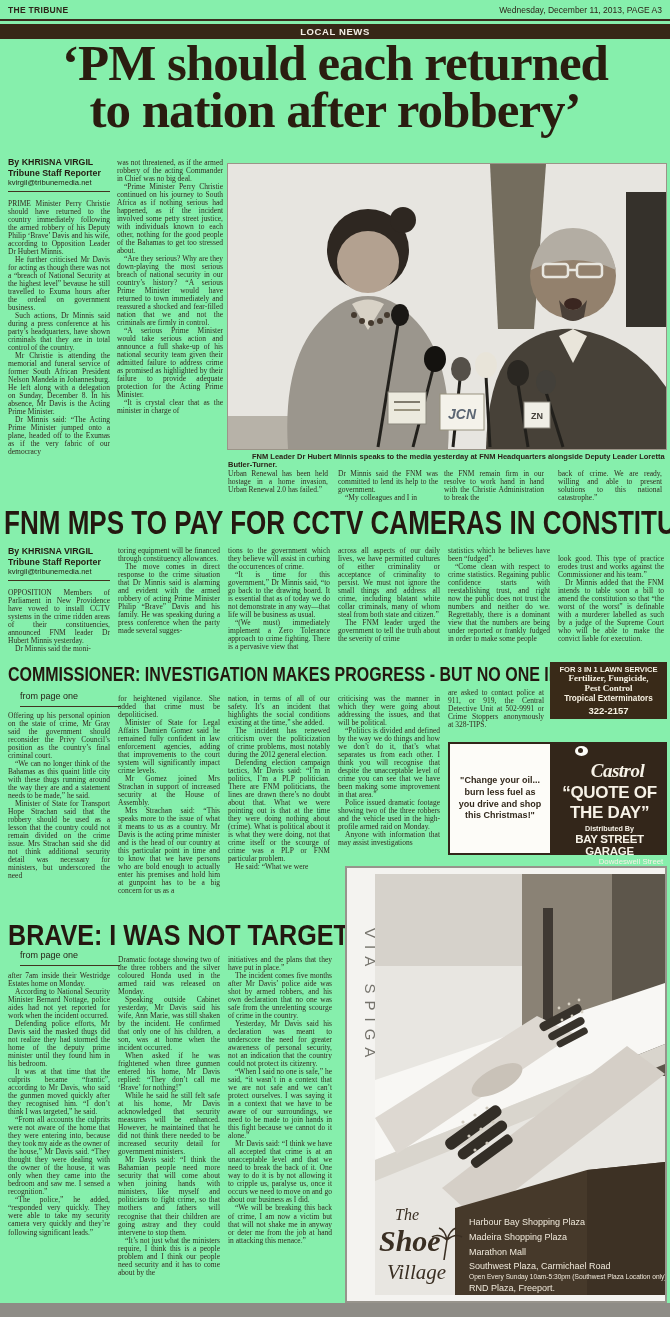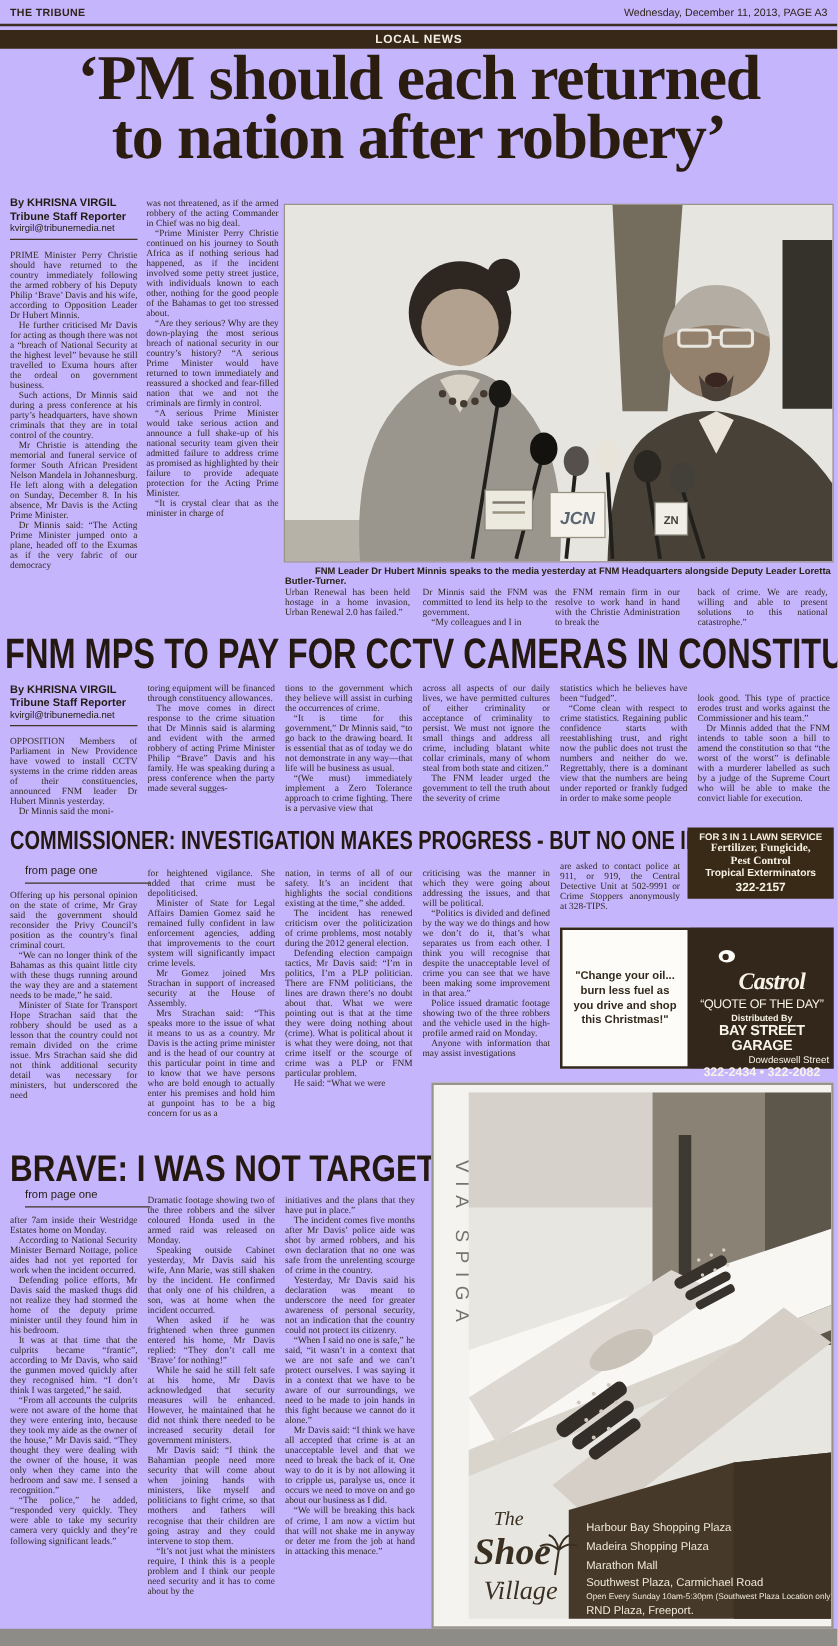--- a/index.html
+++ b/index.html
@@ -1,16 +1,16 @@
 <!DOCTYPE html>
 <html><head>
 <meta charset="utf-8">
 <style>
   html,body{margin:0;padding:0;background:#cfccc4;}
-  #page{position:relative;width:670px;height:1317px;margin:0 auto;background:#c4b5fd;overflow:hidden;
+  #page{position:relative;width:670px;height:1317px;margin:0 auto;background:#86efac;overflow:hidden;
         font-family:"Liberation Serif",serif;color:#33291e;}
   .abs{position:absolute;}
   
   .mast-small{font-family:"Liberation Sans",sans-serif;font-size:8.5px;color:#2f251a;}
   #paper-name{top:5px;left:8px;font-weight:bold;letter-spacing:.3px;}
   #date-line{top:5px;right:8px;}
   #header-rule{top:19px;left:0;width:670px;height:2px;background:#3b2d1f;}
   #section-bar{top:24px;left:0;width:670px;height:15px;background:#372817;display:flex;align-items:center;justify-content:center;}
   #section-bar span{font-family:"Liberation Sans",sans-serif;font-weight:bold;font-size:9.5px;color:#f4efe6;letter-spacing:.6px;}
   
@@ -51,21 +51,21 @@
   #castrol-ad{top:742px;left:448px;width:219px;height:113px;display:flex;}
   #castrol-quote-panel{width:100px;background:#fdfcf8;border:2px solid #33261a;display:flex;align-items:center;justify-content:center;}
   #castrol-quote-panel p{margin:0;padding:0 6px;font-family:"Liberation Sans",sans-serif;font-weight:bold;
      font-size:9px;line-height:1.3;text-align:center;color:#33291d;}
   #castrol-brand-panel{flex:1;background:#33261a;color:#f7f2e7;display:flex;flex-direction:column;
      align-items:center;justify-content:center;text-align:center;font-family:"Liberation Sans",sans-serif;}
   .castrol-logo-row{display:flex;align-items:center;gap:3px;}
   .castrol-logo-icon{width:13px;height:10px;background:#fdfcf8;border-radius:50%;position:relative;display:inline-block;}
   .castrol-logo-icon::after{content:"";position:absolute;left:3px;top:2.5px;width:5px;height:5px;border-radius:50%;background:#33261a;}
   .castrol-brand{font-family:"Liberation Serif",serif;font-style:italic;font-weight:bold;font-size:19px;letter-spacing:-.5px;margin-top:41px;}
-  .castrol-quote-day{font-weight:normal;font-size:10px;letter-spacing:-.3px;margin-top:1px;}
+  .castrol-quote-day{font-weight:bold;font-size:17px;letter-spacing:-.3px;margin-top:1px;}
   .castrol-dist{font-weight:bold;font-size:7.2px;margin-top:1px;}
   .castrol-garage{font-weight:bold;font-size:11.5px;letter-spacing:-.3px;}
   .castrol-street{font-weight:normal;font-size:7.8px;margin-left:43px;}
   .castrol-phones{font-weight:bold;font-size:10px;margin-top:1px;}
   
   #shoe-ad{top:866px;left:345px;width:322px;height:437px;background:#f4f3f0;border:2px solid #97948c;box-sizing:border-box;}
   #shoe-ad svg{display:block;width:100%;height:100%;}
   
   #footer-bar{top:1303px;left:0;width:670px;height:14px;background:#8e8c86;}
 </style>

